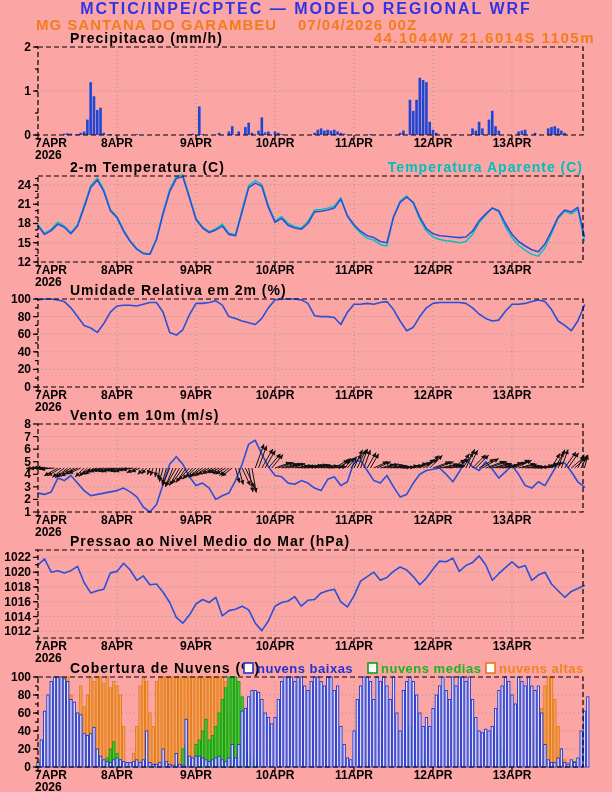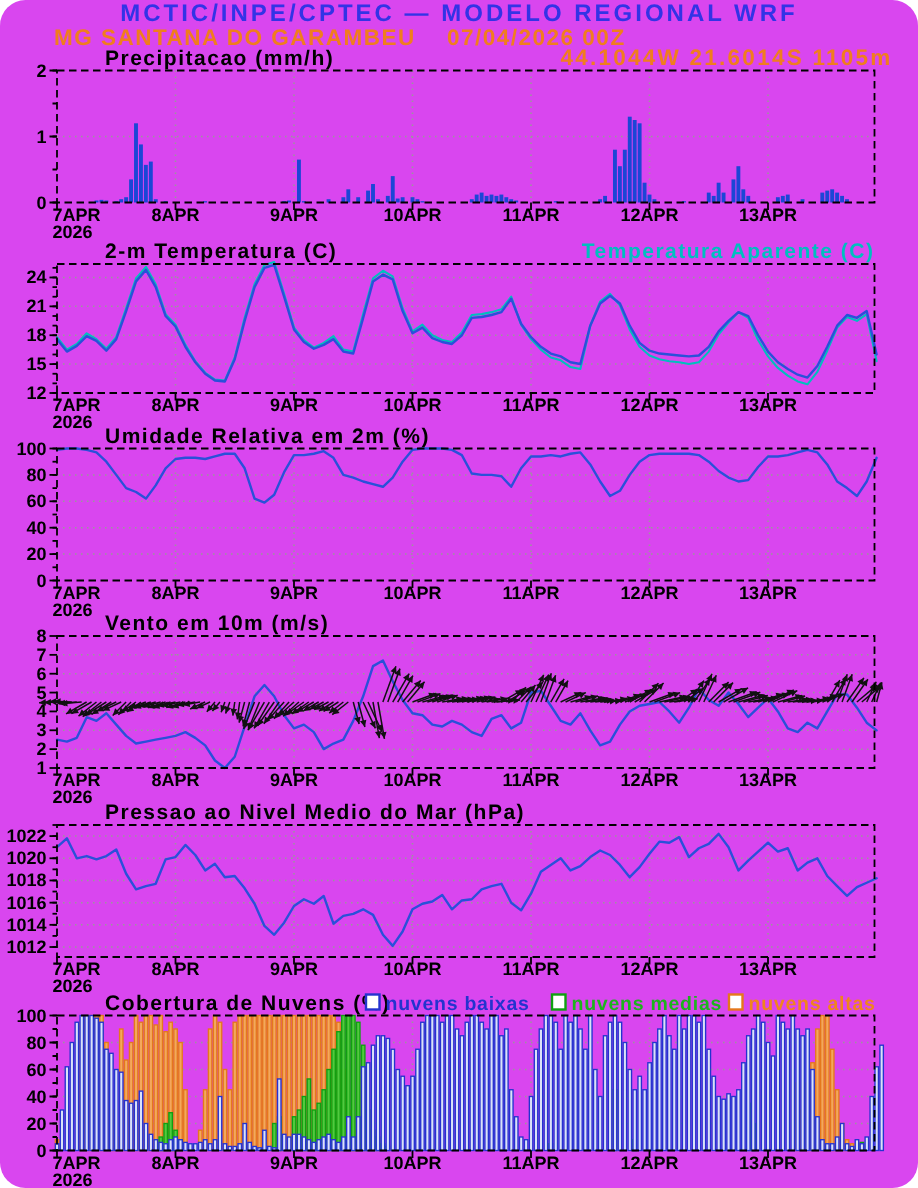--- a/index.html
+++ b/index.html
@@ -1,17 +1,17 @@
 <!DOCTYPE html>
 <html><head>
 <meta charset="utf-8">
 <style>
   html,body{margin:0;padding:0;background:#ffffff;}
-  .page{position:relative;width:612px;height:792px;background:#d946ef;overflow:hidden;
-        font-family:"Liberation Sans","DejaVu Sans",sans-serif;border-radius:17px;}
+  .page{position:relative;width:612px;height:792px;background:#fca5a5;overflow:hidden;
+        font-family:"Liberation Sans","DejaVu Sans",sans-serif;}
   svg{position:absolute;left:0;top:0;}
   svg text{font-family:"Liberation Sans","DejaVu Sans",sans-serif;font-weight:bold;fill:#000;}
   .t-hdr1{font-size:16px;fill:#3333e6;letter-spacing:2px;}
   .t-hdr2{font-size:15px;fill:#f07d1e;letter-spacing:1px;}
   .t-coords{font-size:15px;fill:#f07d1e;letter-spacing:1.5px;}
   .t-title{font-size:14px;letter-spacing:1px;}
   .t-cyan{font-size:14px;fill:#00bfbf;letter-spacing:1px;}
   .t-tick{font-size:12px;}
   .t-leg{font-size:13px;letter-spacing:0.5px;}
   .t-leg-low{fill:#2433cf;}

